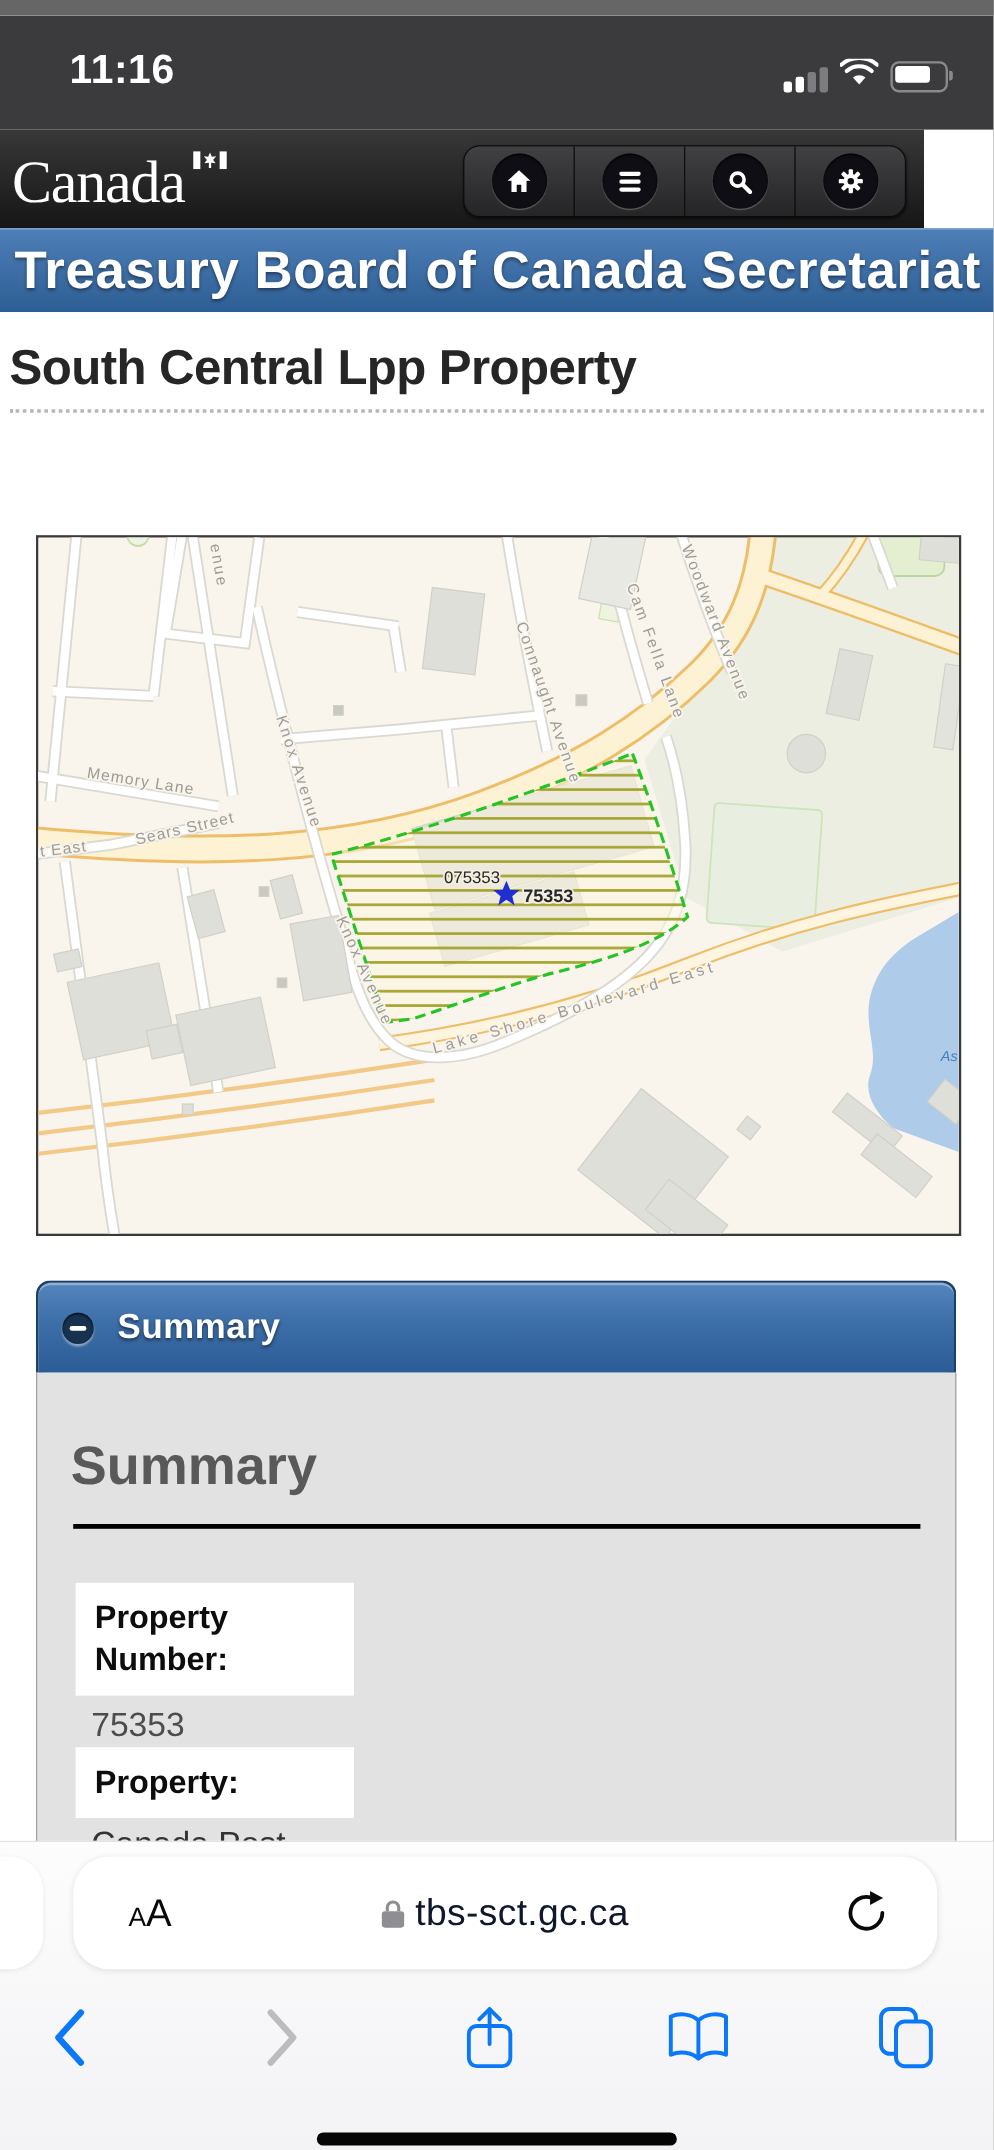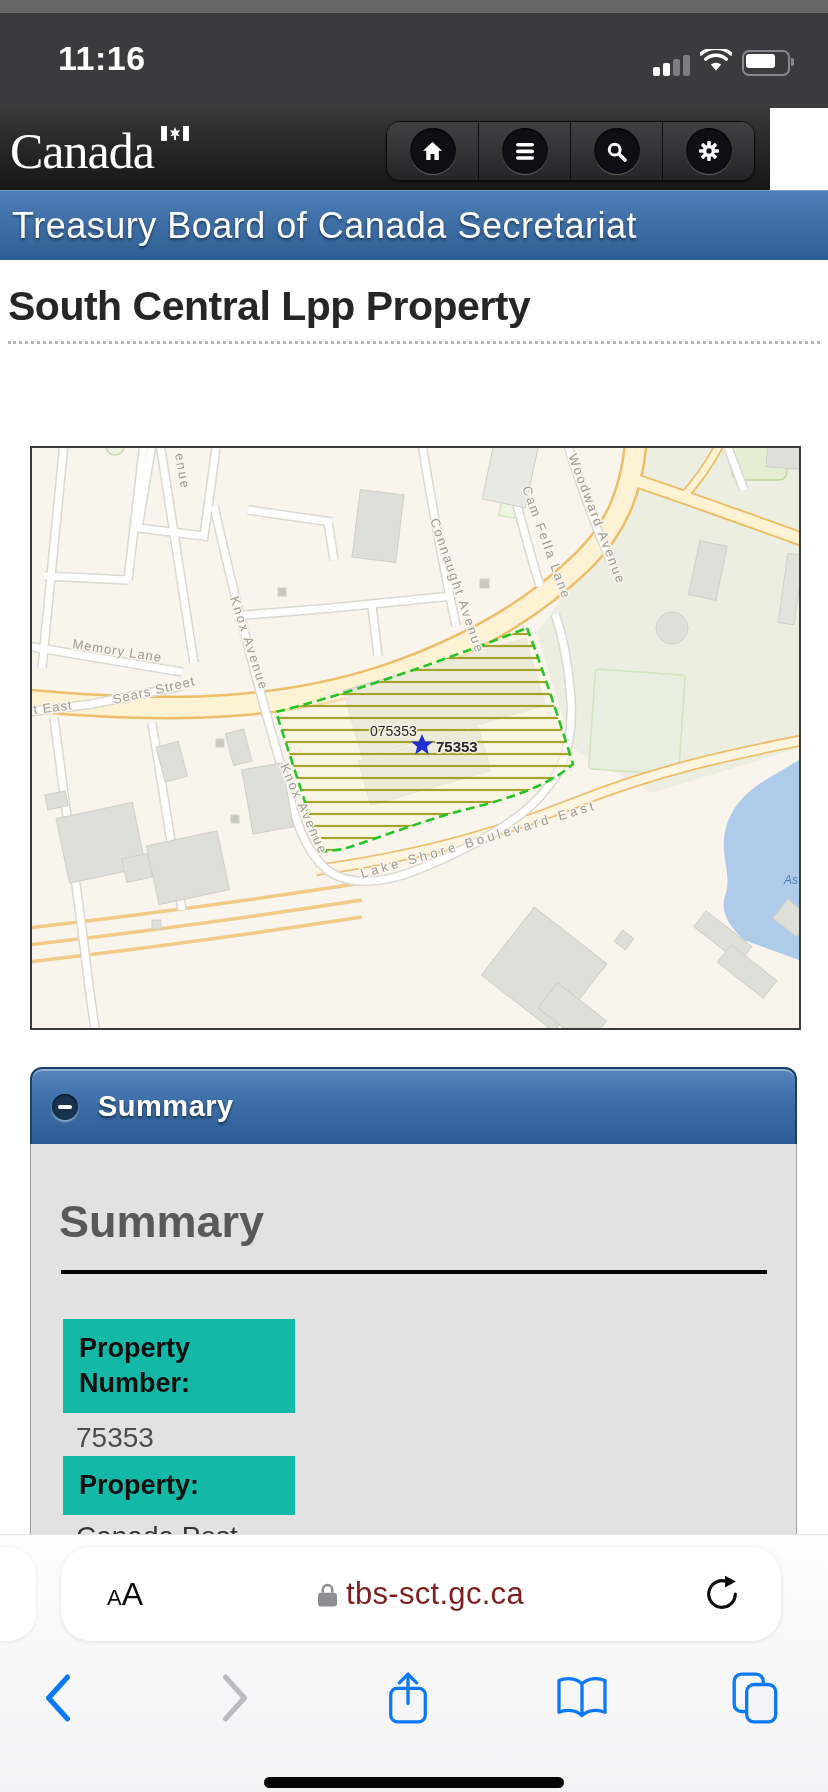--- a/index.html
+++ b/index.html
@@ -26,21 +26,21 @@
             overflow:hidden;box-shadow:inset 0 1px 0 rgba(255,255,255,.18), 0 1px 2px rgba(0,0,0,.6);}
   .navbtn{width:91px;display:flex;align-items:center;justify-content:center;
           background:linear-gradient(#414143,#252527);border-left:1px solid #0e0e0e;cursor:pointer;}
   .navbtn:first-child{border-left:none;}
   .navcirc{width:46px;height:46px;border-radius:50%;background:#0e0e14;display:flex;align-items:center;
            justify-content:center;box-shadow:0 1px 1px rgba(255,255,255,.28), inset 0 1px 2px rgba(0,0,0,.9);}
 
   
   .banner{left:0;top:177px;width:828px;height:69px;background:linear-gradient(#4e7eb7,#2d5e93);
           border-top:1px solid #7aa0cc;display:flex;align-items:center;}
-  .banner span{margin-left:12px;color:#fff;font-size:36px;text-shadow:0 2px 3px rgba(0,0,0,.45);letter-spacing:.5px;}
+  .banner span{margin-left:12px;color:#fff;font-size:44px;text-shadow:0 2px 3px rgba(0,0,0,.45);letter-spacing:.5px;font-weight:bold;}
 
   
   .h1{left:8px;top:270px;font-size:41px;font-weight:700;color:#262626;letter-spacing:-.5px;}
   .dotted{left:8px;top:328px;width:812px;border-top:3px dotted #b7b7b7;}
 
   
   .map{left:30px;top:433px;width:767px;height:580px;border:2px solid #3a3a3a;background:#f9f4ec;cursor:pointer;}
   .map svg{display:block;}
   text.street{fill:#9c9c94;font-size:13px;letter-spacing:2px;paint-order:stroke;stroke:#f9f4ec;stroke-width:3px;}
   text.plabel{fill:#26262e;font-size:14px;paint-order:stroke;stroke:#f3eedd;stroke-width:3px;}
@@ -53,38 +53,38 @@
            box-shadow:inset 0 2px 0 rgba(255,255,255,.35);display:flex;align-items:center;cursor:pointer;}
   .minus{width:26px;height:26px;margin-left:18px;border-radius:50%;background:#16324f;position:relative;
          box-shadow:0 2px 2px rgba(255,255,255,.45), inset 0 1px 2px rgba(0,0,0,.8);cursor:pointer;}
   .minus i{position:absolute;left:6px;top:11px;width:14px;height:4px;background:#fff;border-radius:2px;}
   .panel-h span{margin-left:20px;color:#fff;font-size:29px;font-weight:700;
                 text-shadow:0 2px 3px rgba(0,0,0,.55);letter-spacing:.5px;}
   .panel-b{left:30px;top:1131px;width:765px;height:390px;background:#e2e2e2;border-left:1px solid #9f9f9f;
            border-right:1px solid #9f9f9f;overflow:hidden;}
   .sum-h2{position:absolute;left:28px;top:52px;font-size:45px;font-weight:700;color:#595959;}
   .sum-rule{position:absolute;left:30px;top:126px;width:706px;border-top:4px solid #000;}
-  .fbox{position:absolute;left:32px;width:200px;background:#14b8a6;padding:12px 16px;
+  .fbox{position:absolute;left:32px;width:200px;background:#ffffff;padding:12px 16px;
         font-size:27px;font-weight:700;color:#0d0d0d;line-height:1.3;}
   .fbox1{top:175px;}
   .fval1{position:absolute;left:45px;top:278px;font-size:28px;color:#4d4d4d;}
   .fbox2{top:312px;}
   .fval2{position:absolute;left:45px;top:377px;font-size:28px;color:#333;}
 
   
   .safari{left:0;top:1521px;width:828px;height:271px;background:linear-gradient(#fdfdfe,#f2f2f4);
           border-top:1px solid #e3e3e5;}
   .peek{position:absolute;left:-26px;top:12px;width:62px;height:94px;border-radius:28px;background:#fff;
         box-shadow:0 1px 4px rgba(0,0,0,.08);}
   .pill{position:absolute;left:61px;top:12px;width:720px;height:94px;border-radius:30px;background:#fff;
         box-shadow:0 1px 5px rgba(0,0,0,.10);display:flex;align-items:center;cursor:text;}
   .aa{position:absolute;left:46px;display:flex;align-items:baseline;color:#0a0a0a;cursor:pointer;}
   .aa .s{font-size:22px;} .aa .b{font-size:32px;}
   .urlwrap{position:absolute;left:0;right:0;display:flex;align-items:center;justify-content:center;gap:9px;}
-  .url{font-size:31px;color:#7f1d1d;letter-spacing:.3px;}
+  .url{font-size:31px;color:#0f172a;letter-spacing:.3px;}
   .reload{position:absolute;right:40px;top:28px;cursor:pointer;}
   .tb{position:absolute;top:130px;width:90px;height:66px;display:flex;align-items:center;justify-content:center;cursor:pointer;}
   .homebar{position:absolute;left:264px;top:242px;width:300px;height:11px;border-radius:6px;background:#050505;}
 </style>
 </head>
 <body>
 
 <div class="screen">
 
   <div class="abs statusbar">

